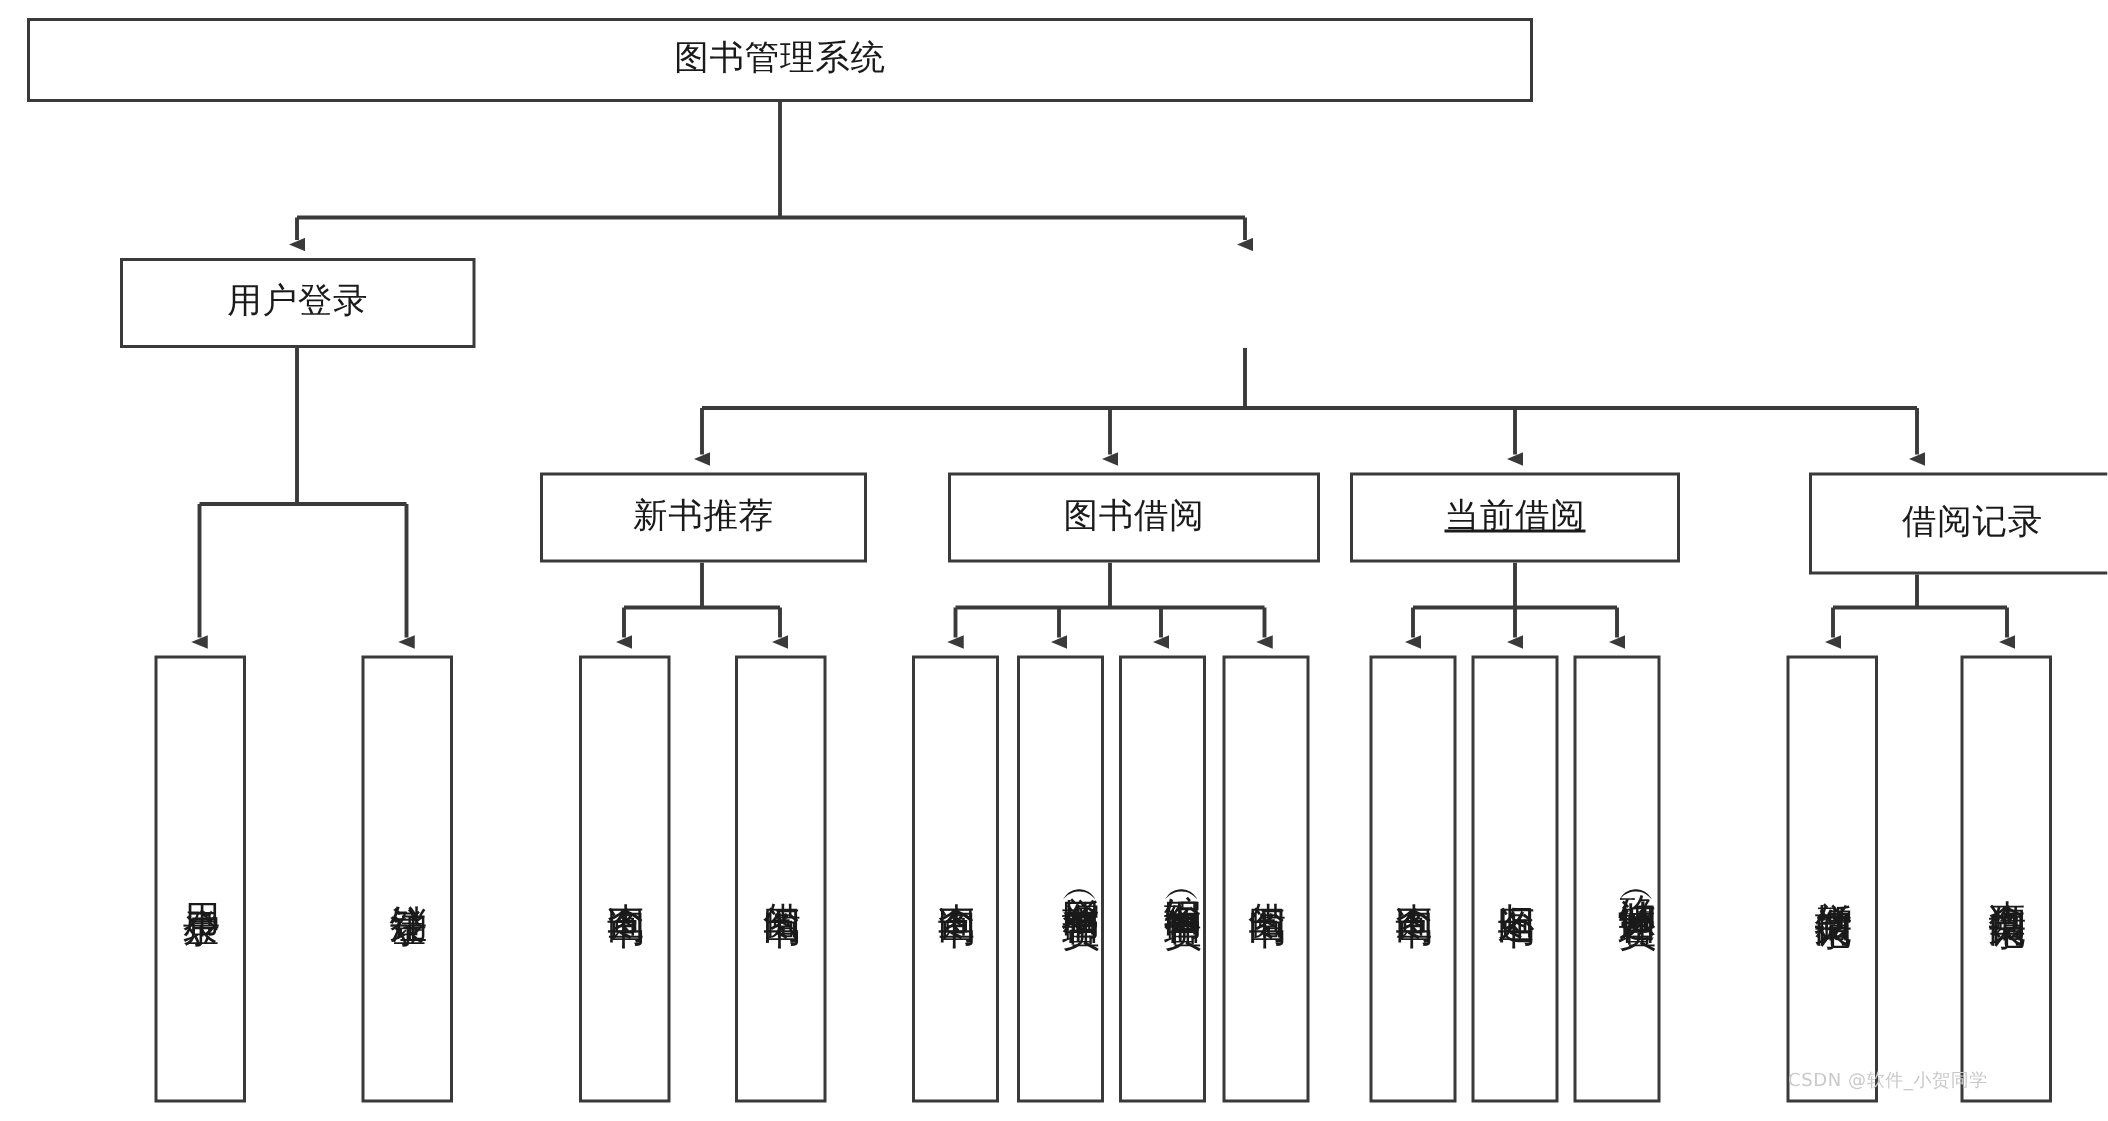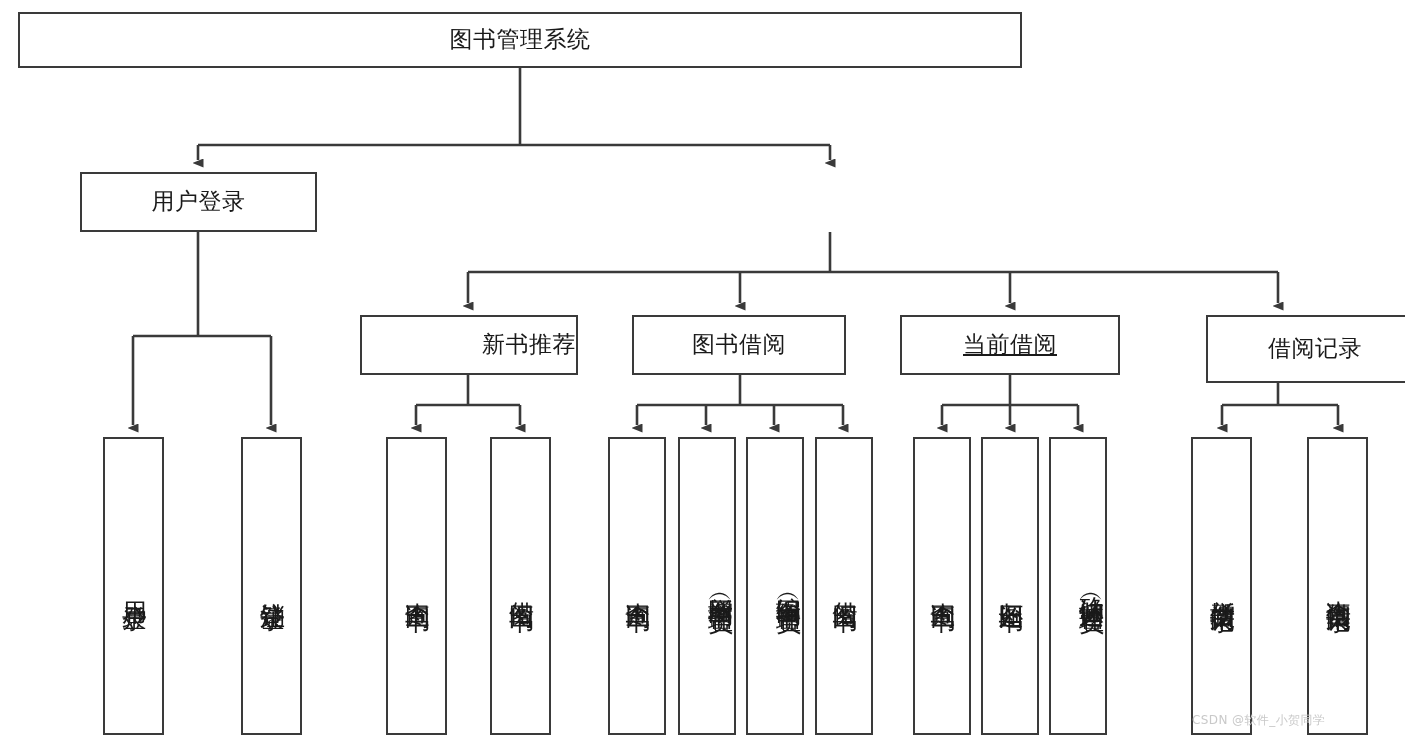--- a/index.html
+++ b/index.html
@@ -121,24 +121,24 @@
   </svg>
 
   <div class="node node-h" style="left:18px; top:12px; width:1004px; height:56px;">
     <span>图书管理系统</span>
   </div>
 
   <div class="node node-h" style="left:80px; top:172px; width:237px; height:60px;">
     <span>用户登录</span>
   </div>
 
-  <div class="node node-h" style="left:360px; top:315px; width:218px; height:60px;justify-content:flex-end;">
+  <div class="node node-h" style="left:360px; top:315px; width:218px; height:60px;">
     <span>新书推荐</span>
   </div>
-  <div class="node node-h" style="left:632px; top:315px; width:214px; height:60px;text-align:right;">
+  <div class="node node-h" style="left:632px; top:315px; width:248px; height:60px;text-align:right;">
     <span>图书借阅</span>
   </div>
   <div class="node node-h" style="left:900px; top:315px; width:220px; height:60px;text-decoration:underline;">
     <span>当前借阅</span>
   </div>
   <div class="node node-h" style="left:1170px; top:315px; width:218px; height:68px;margin-left:36px;">
     <span>借阅记录</span>
   </div>
 
   <div class="node node-v center-v" style="left:103px; top:437px; width:61px; height:298px;">

